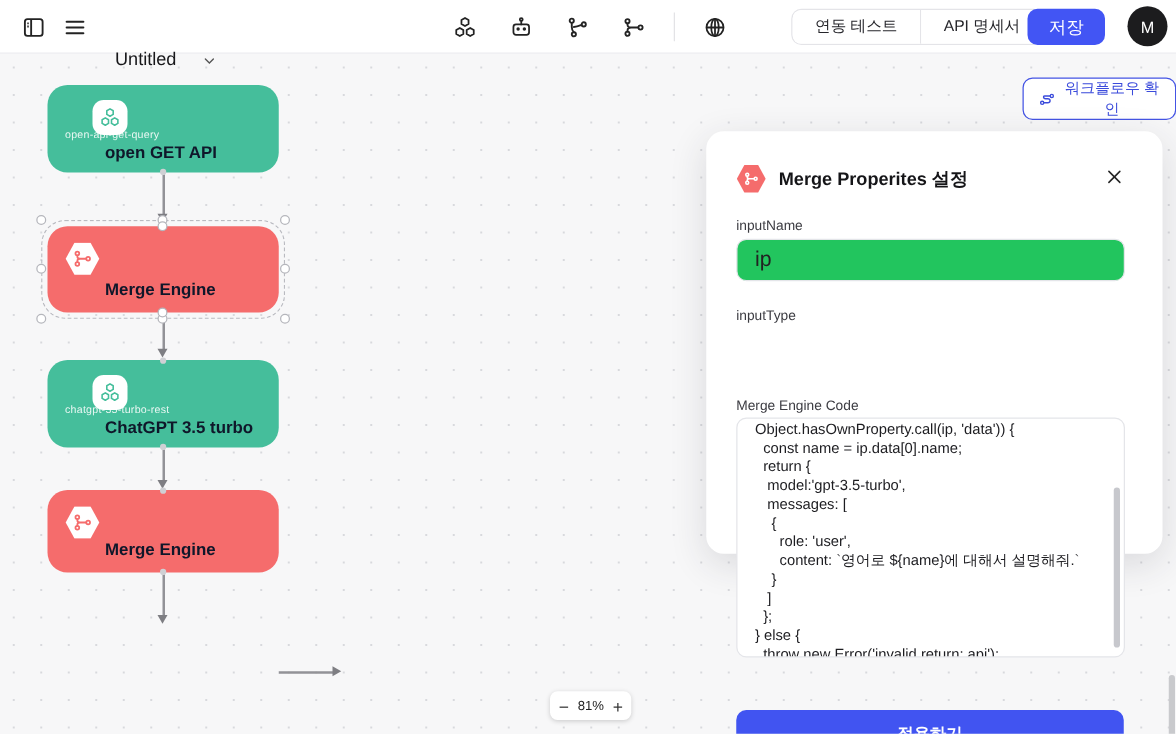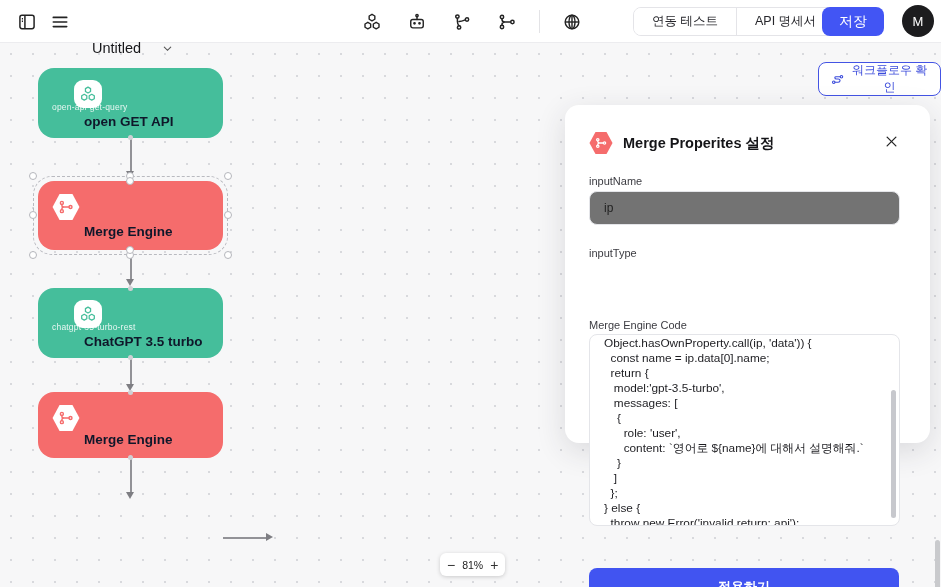--- a/index.html
+++ b/index.html
@@ -57,21 +57,21 @@
   
   .panel { position:absolute; left:565px; top:105px; width:365px; height:338px; background:#fff; border-radius:14px; box-shadow:0 8px 30px rgba(40,40,60,.14); z-index:10; }
   .panel-header { position:absolute; left:24px; top:26px; right:24px; display:flex; align-items:center; gap:10px; }
   .panel-hex { width:24px; height:24px; background:#f56c6c; clip-path:polygon(27% 4%, 73% 4%, 98% 50%, 73% 96%, 27% 96%, 2% 50%); display:flex; align-items:center; justify-content:center; color:#fff; flex:none; }
   .panel-hex svg { width:14px; height:14px; }
   .panel-title { font-size:14.5px; font-weight:700; color:#151518; }
   .panel-close { position:absolute; right:4px; top:-1px; width:22px; height:22px; background:none; border:none; cursor:pointer; color:#222; display:flex; align-items:center; justify-content:center; }
   .panel-close svg { width:15px; height:15px; }
 
   .field-label { position:absolute; left:24px; font-size:11px; color:#3c3c42; }
-  .text-input { position:absolute; left:24px; width:311px; height:34px; border:1px solid #e4e5e9; border-radius:8px; padding:0 14px; font-size:12px; color:#222; font-family:inherit; background:#737373; outline:none; }
+  .text-input { position:absolute; left:24px; width:311px; height:34px; border:1px solid #e4e5e9; border-radius:8px; padding:0 14px; font-size:17px; color:#222; font-family:inherit; background:#22c55e; outline:none; }
   .select-box { position:absolute; left:24px; width:311px; height:34px; border:1px solid #e4e5e9; border-radius:8px; padding:0 14px; display:flex; align-items:center; justify-content:space-between; background:#fff; cursor:pointer; }
   .select-box .sel-val { font-size:13px; color:#a8aab1; }
   .select-box svg { width:13px; height:13px; color:#4a4a50; }
 
   .code-box { position:absolute; left:24px; top:229px; width:311px; height:192px; border:1px solid #e4e5e9; border-radius:8px; padding:8px 14px; overflow:hidden; background:#fff; }
   .code-box pre { margin-top:-7px; font-family:"Liberation Sans", sans-serif; font-size:11.8px; line-height:15px; color:#1d1d21; white-space:pre; }
   .code-scrollbar { position:absolute; right:3px; top:55px; width:5px; height:128px; background:#c7c8cd; border-radius:3px; cursor:pointer; }
 
   .apply-btn { position:absolute; left:24px; top:463px; width:310px; height:38px; background:#4154f1; border:none; border-radius:8px; color:#fff; font-size:13px; font-weight:600; font-family:inherit; cursor:pointer; }
 

